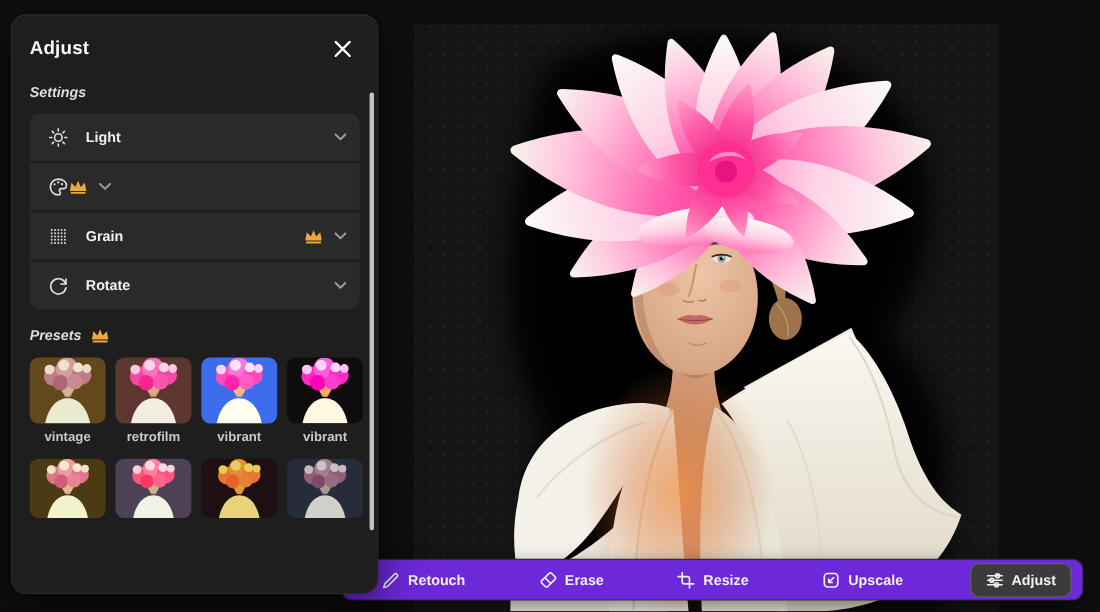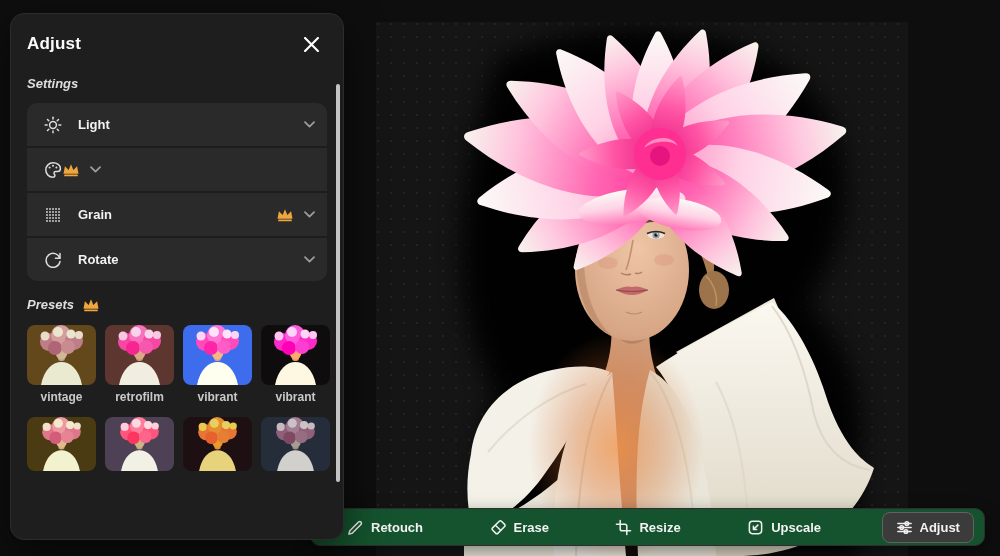--- a/index.html
+++ b/index.html
@@ -11,21 +11,21 @@
   }
   
   .canvas{
     position:absolute;left:376px;top:22px;width:532px;height:534px;
     background:#151515;
   }
   .canvas svg{display:block}
   
   .toolbar{
     position:absolute;left:310px;top:508px;width:675px;height:38px;
-    background:#14532d;border:1px solid #2e2e2e;border-radius:10px;
+    background:#6d28d9;border:1px solid #2e2e2e;border-radius:10px;
     box-sizing:border-box;display:flex;align-items:center;
     padding:0 10px 0 30px;z-index:20;
     box-shadow:0 6px 18px rgba(0,0,0,.45);
     justify-content:space-between;
   }
   .titem{
     display:flex;align-items:center;gap:7px;color:#f2f2f2;
     font-size:13px;font-weight:700;cursor:pointer;white-space:nowrap;
     padding:4px 6px;border-radius:8px;
   }

